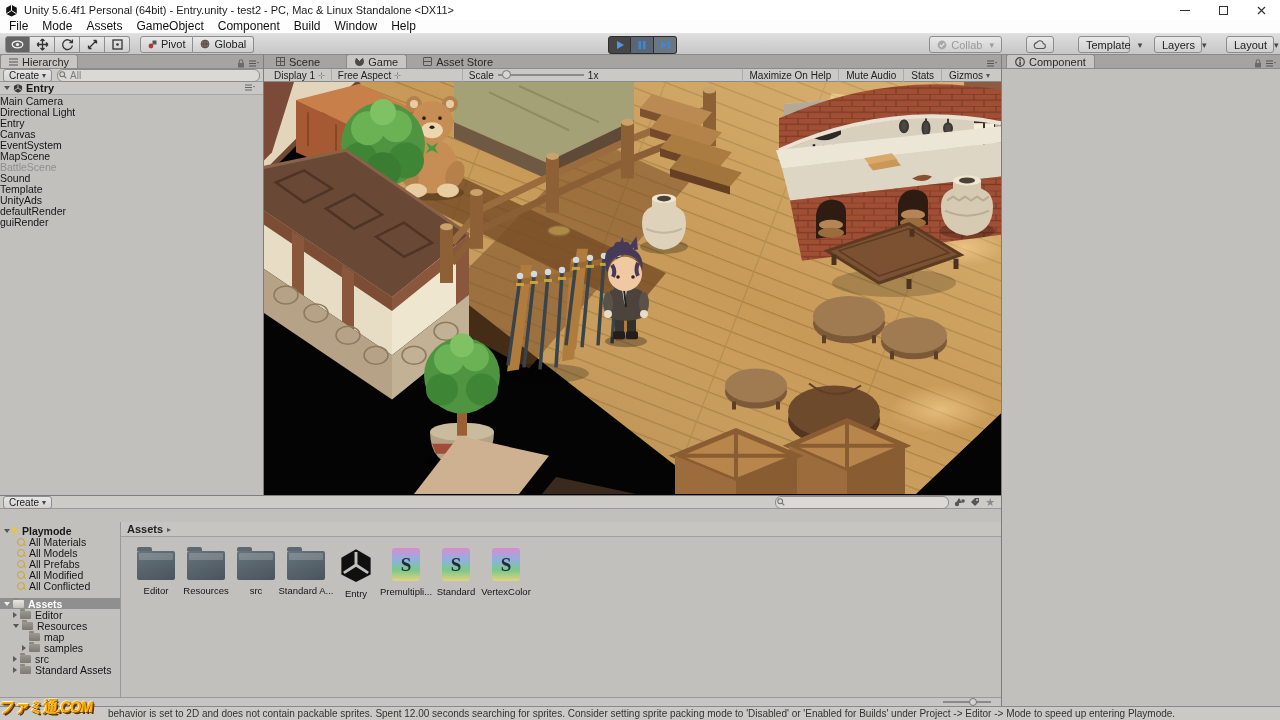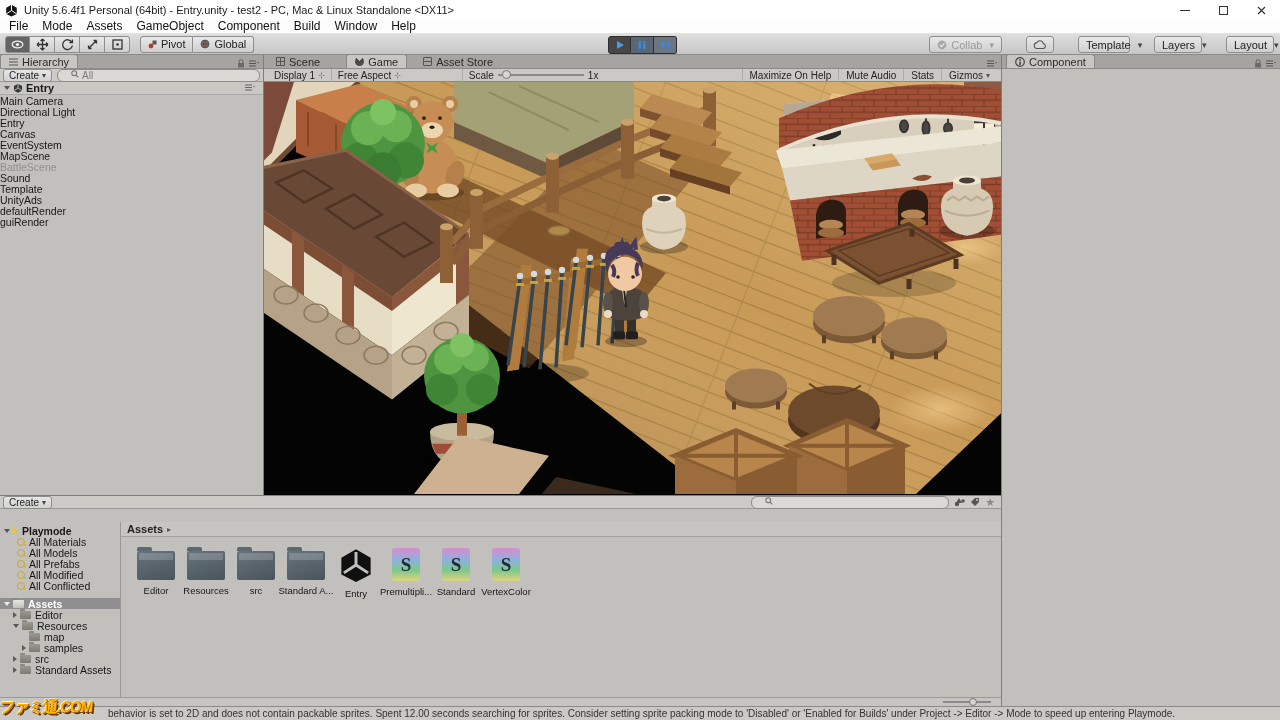--- a/index.html
+++ b/index.html
@@ -37,21 +37,21 @@
   .btn.disabled::after{color:#9b9b9b;}
   
   .tabstrip{height:14px;background:#a6a4a1;display:flex;align-items:flex-end;border-bottom:1px solid #8a8a8a;box-sizing:border-box;}
   .tab{height:13px;display:flex;align-items:center;padding:0 8px;gap:4px;font-size:11px;color:#2a2a2a;}
   .tab.active{background:#c8c6c3;border:1px solid #8a8a8a;border-bottom:none;border-radius:3px 3px 0 0;}
   .panelicons{margin-left:auto;display:flex;align-items:center;gap:4px;padding-right:4px;}
   .bar{height:13px;background:#cecccA;background:#cdcbc8;border-bottom:1px solid #999;box-sizing:border-box;display:flex;align-items:center;padding:0 3px;gap:5px;}
   .minibtn{height:11px;border:1px solid #8e8e8e;border-radius:3px;background:linear-gradient(#e6e6e6,#d2d2d2);
            display:inline-flex;align-items:center;padding:0 5px;font-size:10px;color:#222;}
   .minibtn::after{content:"▾";font-size:8px;margin-left:3px;color:#444;}
-  .searchpill{height:11px;border:1px solid #8e8b88;border-radius:6px;background:#dbd9d6;display:flex;align-items:flex-start;padding:0 13px;gap:3px;flex:1;}
+  .searchpill{height:11px;border:1px solid #8e8b88;border-radius:6px;background:#dbd9d6;display:flex;align-items:center;padding:0 1px;gap:3px;flex:1;}
   .searchpill .stext{font-size:10px;color:#7c7c7c;}
   
   #hierarchy{left:0;top:55px;width:264px;height:440px;background:#c2c0bd;border-right:1px solid #7e7e7e;box-sizing:border-box;}
   .scenehead{height:12px;background:#cac8c5;border-bottom:1px solid #a8a8a8;display:flex;align-items:center;padding:0 4px;gap:3px;}
   .scenehead .sname{font-weight:bold;font-size:11px;}
   .hrow{height:11px;display:flex;align-items:center;}
   .hrow .hlabel{font-size:10.5px;line-height:11px;color:#161616;}
   .hrow.dim .hlabel{color:#8f8f8f;}
   .tri{width:0;height:0;border-left:4px solid #5c5c5c;border-top:3px solid transparent;border-bottom:3px solid transparent;margin-right:3px;margin-left:-7px;}
   .hrow.dim .tri{border-left-color:#9a9a9a;}

